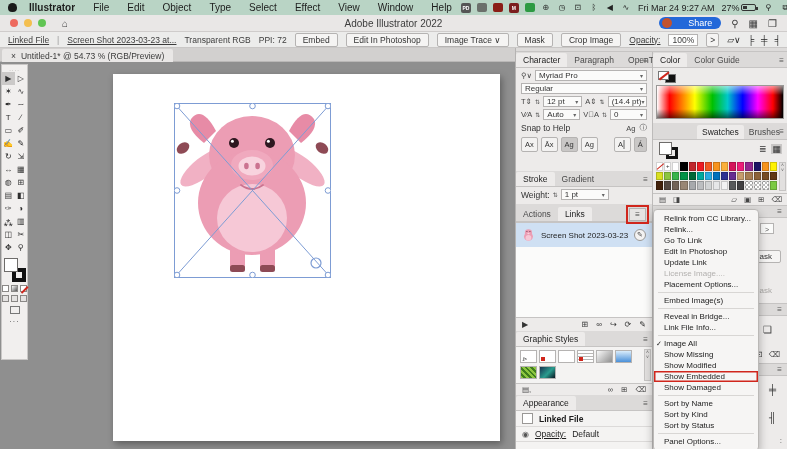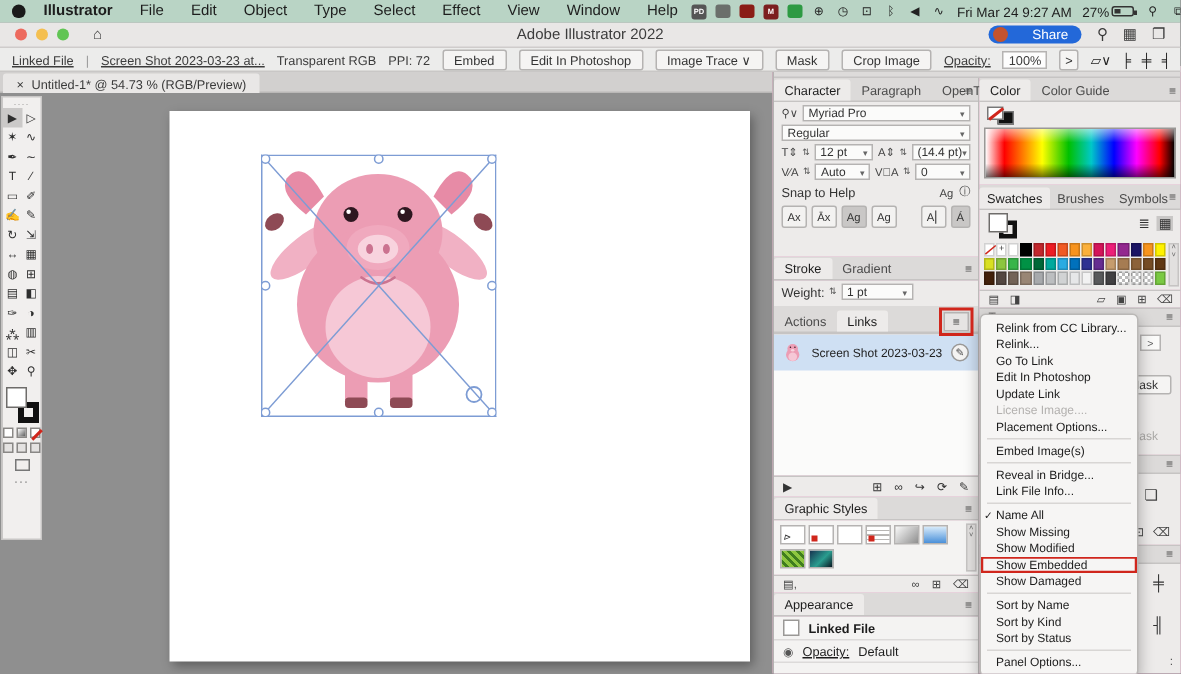--- a/index.html
+++ b/index.html
@@ -514,21 +514,21 @@
       <span class="ptab">Color Guide</span>
       <span class="ptab-menu">≡</span>
     </div>
     <div class="color-body">
       <span class="cchip b"></span>
       <span class="cchip slash"></span>
       <div class="spectrum"></div>
     </div>
 
     <div class="ptabs" style="height:17px;">
-      <span class="ptab active" style="padding:2px 5px;">Swatches</span>
+      <span class="ptab active" style="padding:2px 5px;margin-left:44px;">Swatches</span>
       <span class="ptab" style="padding:2px 5px;">Brushes</span>
       <span class="ptab" style="padding:2px 5px;">Symbols</span>
       <span class="ptab-menu">≡</span>
     </div>
     <div class="sw-chips">
       <span class="swc-s"></span>
       <span class="swc-f"></span>
       <span class="view-ics">
         <span>≣</span>
         <span class="on">▦</span>
@@ -668,21 +668,21 @@
       <span class="chk"></span>
       <span class="lbl">Reveal in Bridge...</span>
     </div>
     <div class="mi">
       <span class="chk"></span>
       <span class="lbl">Link File Info...</span>
     </div>
     <div class="msep"></div>
     <div class="mi">
       <span class="chk">✓</span>
-      <span class="lbl">Name All</span>
+      <span class="lbl">Image All</span>
     </div>
     <div class="mi">
       <span class="chk"></span>
       <span class="lbl">Show Missing</span>
     </div>
     <div class="mi">
       <span class="chk"></span>
       <span class="lbl">Show Modified</span>
     </div>
     <div class="mi hl">

